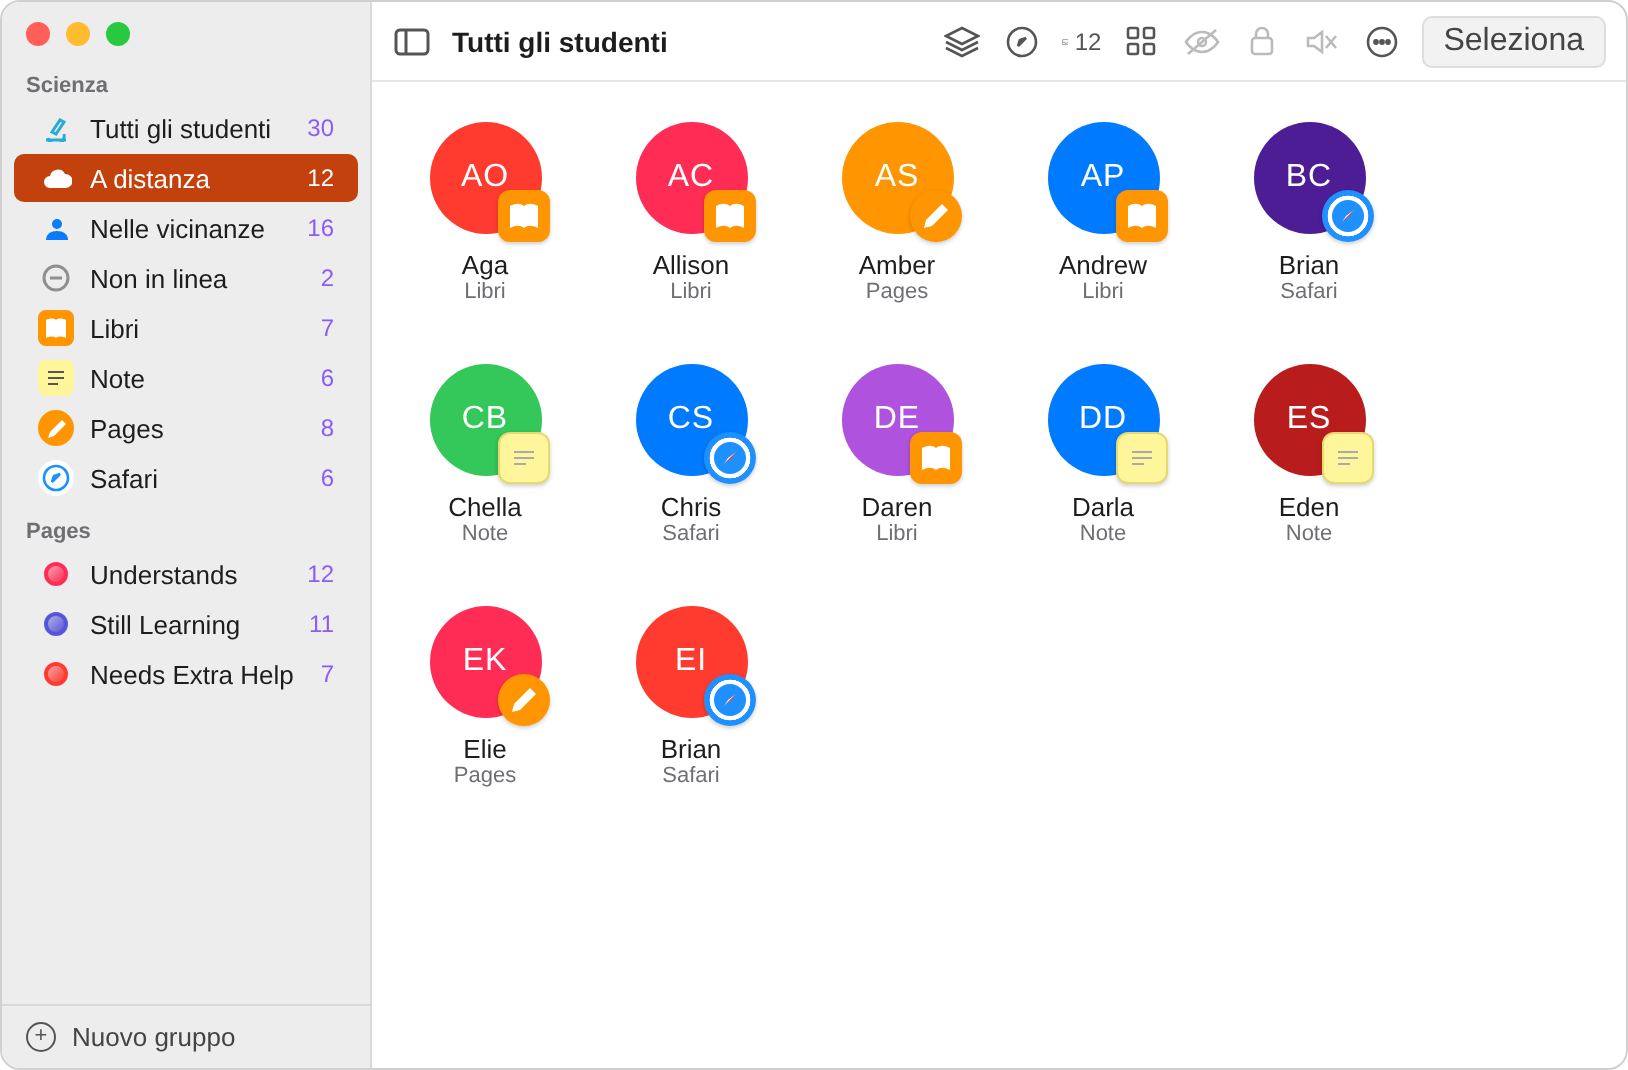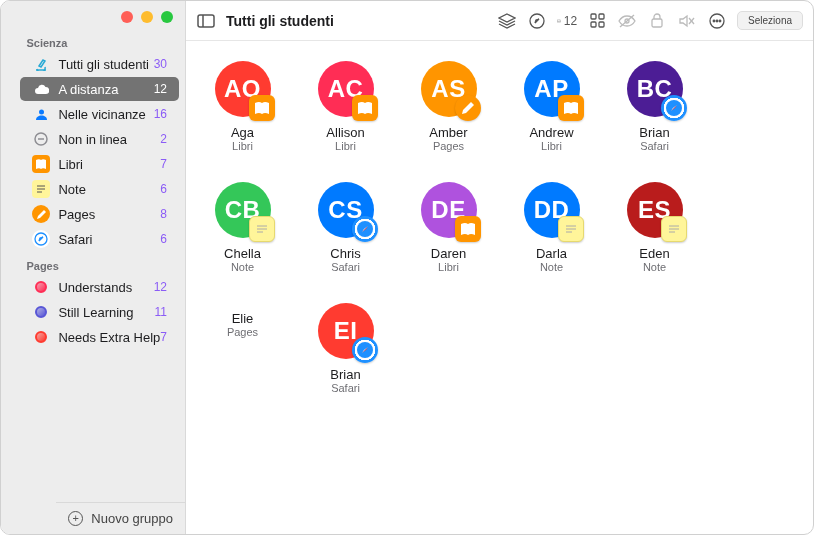--- a/index.html
+++ b/index.html
@@ -17,21 +17,20 @@
     overflow: hidden;
     display: flex;
     background: #fff;
   }
   .sidebar {
     width: 185px;
     background: #ededed;
     border-right: 1px solid #d9d9d9;
     display: flex;
     flex-direction: column;
-    align-items: flex-end;
   }
   .traffic {
     display: flex;
     gap: 8px;
     padding: 10px 12px 6px;
   }
   .dot { width: 12px; height: 12px; border-radius: 50%; }
   .dot.red { background: #ff5f57; }
   .dot.yellow { background: #febc2e; }
   .dot.green { background: #28c840; }
@@ -43,21 +42,21 @@
   }
   .nav-item {
     display: flex;
     align-items: center;
     padding: 3px 12px;
     margin: 1px 6px;
     border-radius: 5px;
     cursor: pointer;
   }
   .nav-item.selected {
-    background: #737373;
+    background: #c2410c;
     color: #fff;
   }
   .nav-icon {
     width: 18px;
     height: 18px;
     margin-right: 8px;
     display: flex;
     align-items: center;
     justify-content: center;
     font-size: 13px;
@@ -107,21 +106,21 @@
     cursor: pointer;
     font-size: 15px;
   }
   .tb-spacer { flex: 1; }
   .tb-right { display: flex; align-items: center; gap: 10px; }
   .tb-btn {
     background: #f2f2f2;
     border: 1px solid #ddd;
     border-radius: 5px;
     padding: 3px 10px;
-    font-size: 10px;
+    font-size: 16px;
     color: #444;
     cursor: pointer;
   }
   .inbox {
     display: flex; align-items: center; gap: 3px;
   }
   .student-grid {
     padding: 20px 10px;
     display: flex;
     flex-wrap: wrap;
@@ -132,21 +131,21 @@
     width: 93px;
     display: flex;
     flex-direction: column;
     align-items: center;
   }
   .avatar-wrap { position: relative; }
   .avatar {
     width: 56px; height: 56px;
     border-radius: 50%;
     display: flex; align-items: center; justify-content: center;
-    color: #fff; font-size: 24px; font-weight: 700;
+    color: #fff; font-size: 16px; font-weight: 400;
     letter-spacing: 0.5px;
   }
   .app-badge {
     position: absolute;
     bottom: -4px; right: -4px;
     width: 26px; height: 26px;
     border-radius: 6px;
     display: flex; align-items: center; justify-content: center;
     font-size: 14px;
     box-shadow: 0 1px 2px rgba(0,0,0,0.2);
@@ -484,20 +483,28 @@
                 <line x1="2" y1="4" x2="12" y2="4"></line>
                 <line x1="2" y1="7" x2="12" y2="7"></line>
                 <line x1="2" y1="10" x2="8" y2="10"></line>
               </svg>
             </span>
           </div>
           <div class="student-name">Eden</div>
           <div class="student-app">Note</div>
         </div>
         <div class="student">
+          <div class="avatar-wrap">
+            <div class="avatar" style="background: rgb(255, 45, 85);">EK</div>
+            <span class="app-badge badge-pages">
+              <svg width="14" height="14" viewBox="0 0 14 14" fill="#fff">
+                <path d="M10 1l3 3-8 8-4 1 1-4z"></path>
+              </svg>
+            </span>
+          </div>
           <div class="student-name">Elie</div>
           <div class="student-app">Pages</div>
         </div>
         <div class="student">
           <div class="avatar-wrap">
             <div class="avatar" style="background: rgb(255, 59, 48);">EI</div>
             <span class="app-badge badge-safari">
               <svg width="22" height="22" viewBox="0 0 22 22">
                 <circle cx="11" cy="11" r="9" fill="#fff"></circle>
                 <circle cx="11" cy="11" r="8" fill="#1e90ff"></circle>

